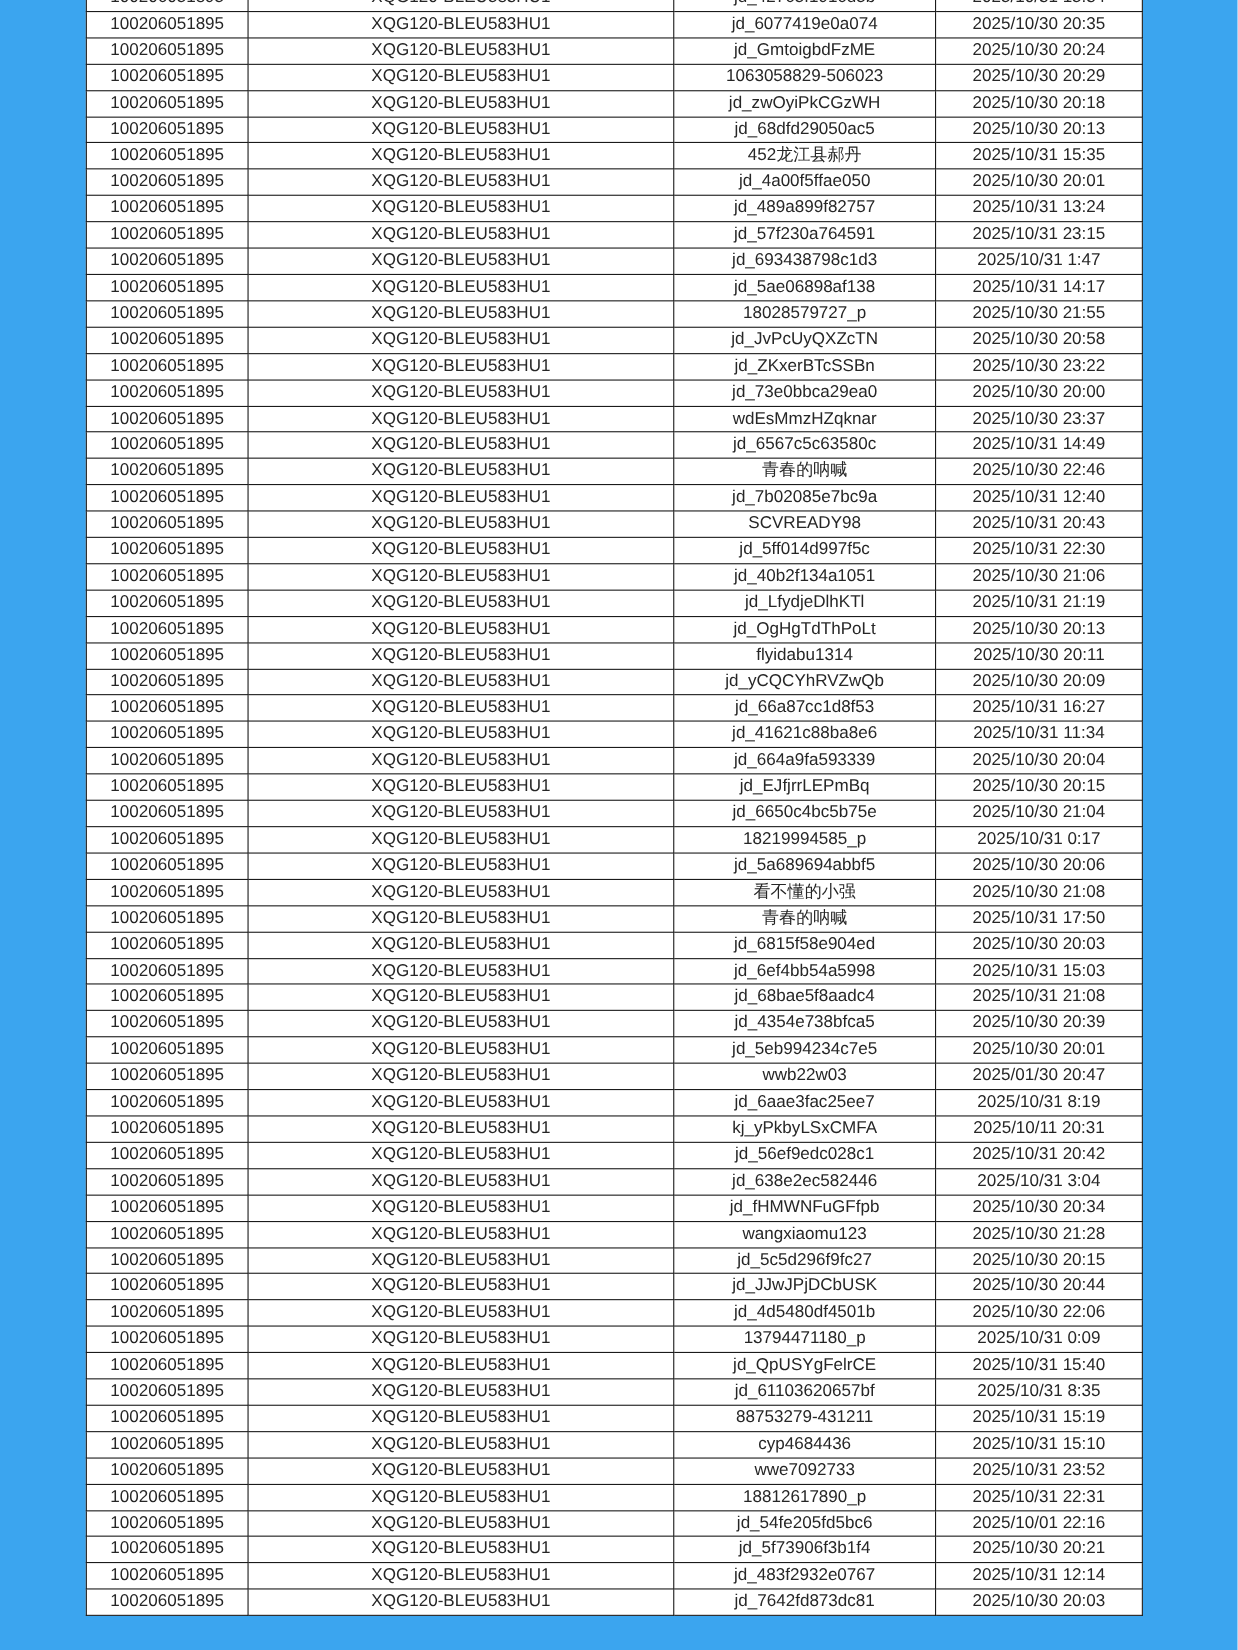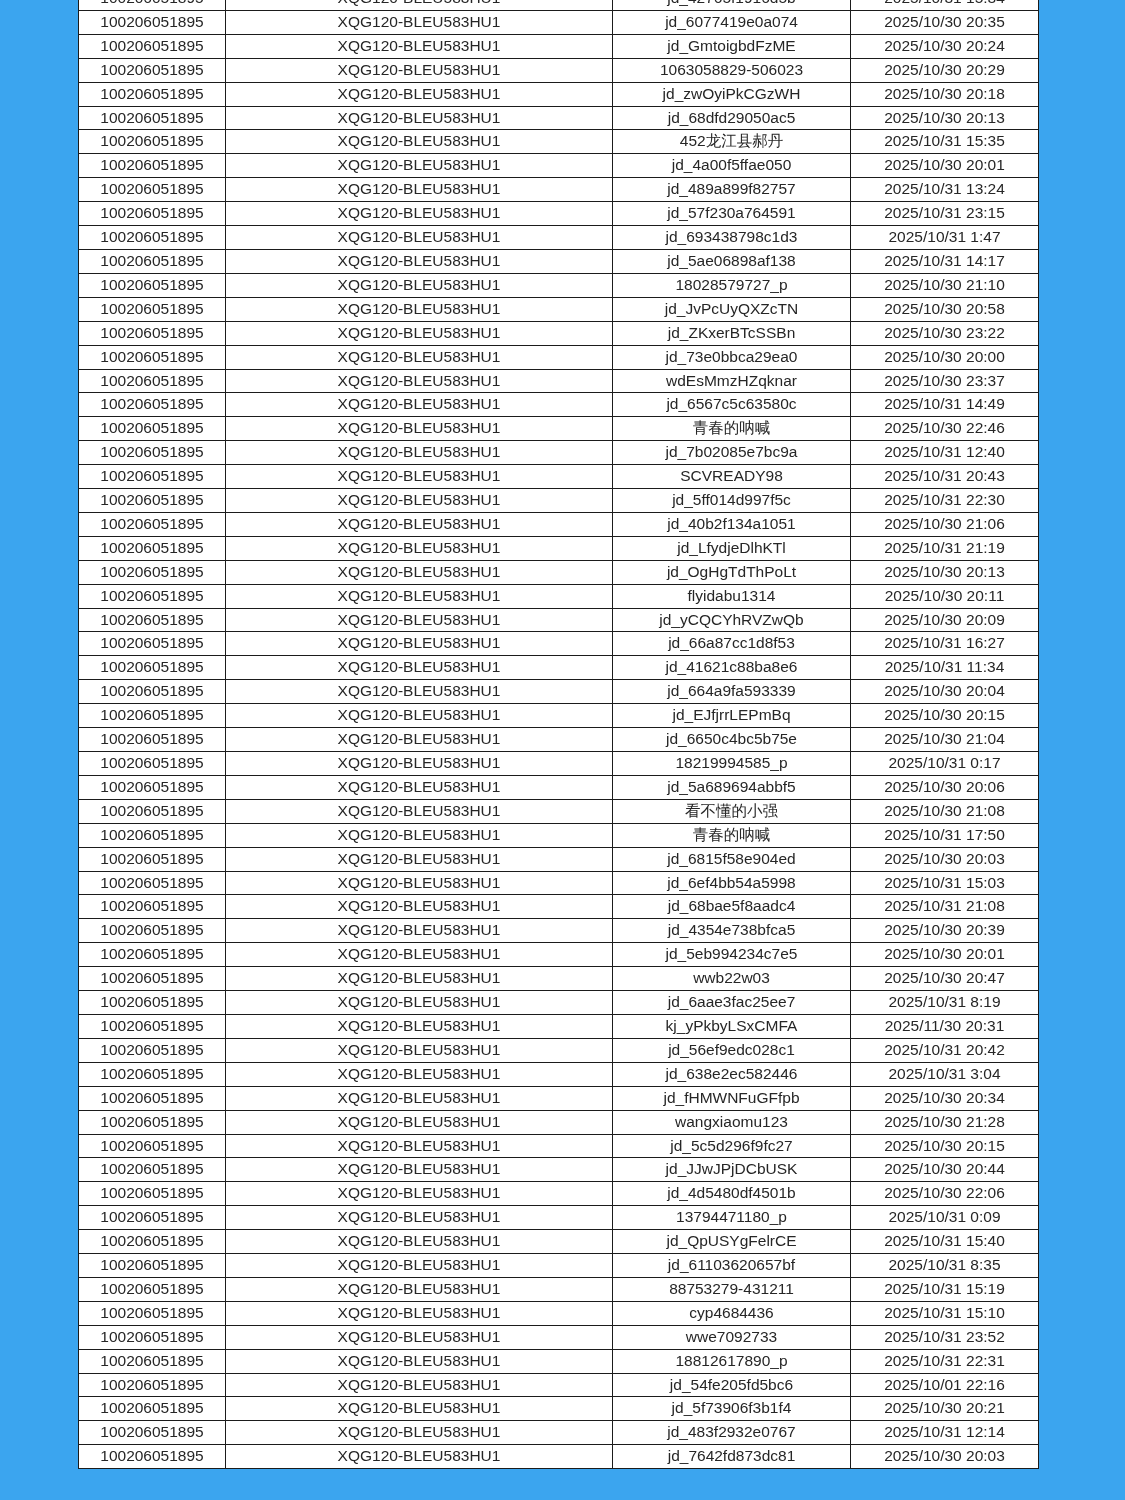--- a/index.html
+++ b/index.html
@@ -121,21 +121,21 @@
         <tr>
           <td>100206051895</td>
           <td>XQG120-BLEU583HU1</td>
           <td>jd_5ae06898af138</td>
           <td>2025/10/31 14:17</td>
         </tr>
         <tr>
           <td>100206051895</td>
           <td>XQG120-BLEU583HU1</td>
           <td>18028579727_p</td>
-          <td>2025/10/30 21:10</td>
+          <td>2025/10/30 21:55</td>
         </tr>
         <tr>
           <td>100206051895</td>
           <td>XQG120-BLEU583HU1</td>
           <td>jd_JvPcUyQXZcTN</td>
           <td>2025/10/30 20:58</td>
         </tr>
         <tr>
           <td>100206051895</td>
           <td>XQG120-BLEU583HU1</td>
@@ -295,33 +295,33 @@
         <tr>
           <td>100206051895</td>
           <td>XQG120-BLEU583HU1</td>
           <td>jd_5eb994234c7e5</td>
           <td>2025/10/30 20:01</td>
         </tr>
         <tr>
           <td>100206051895</td>
           <td>XQG120-BLEU583HU1</td>
           <td>wwb22w03</td>
-          <td>2025/10/30 20:47</td>
+          <td>2025/01/30 20:47</td>
         </tr>
         <tr>
           <td>100206051895</td>
           <td>XQG120-BLEU583HU1</td>
           <td>jd_6aae3fac25ee7</td>
           <td>2025/10/31 8:19</td>
         </tr>
         <tr>
           <td>100206051895</td>
           <td>XQG120-BLEU583HU1</td>
           <td>kj_yPkbyLSxCMFA</td>
-          <td>2025/11/30 20:31</td>
+          <td>2025/10/11 20:31</td>
         </tr>
         <tr>
           <td>100206051895</td>
           <td>XQG120-BLEU583HU1</td>
           <td>jd_56ef9edc028c1</td>
           <td>2025/10/31 20:42</td>
         </tr>
         <tr>
           <td>100206051895</td>
           <td>XQG120-BLEU583HU1</td>

